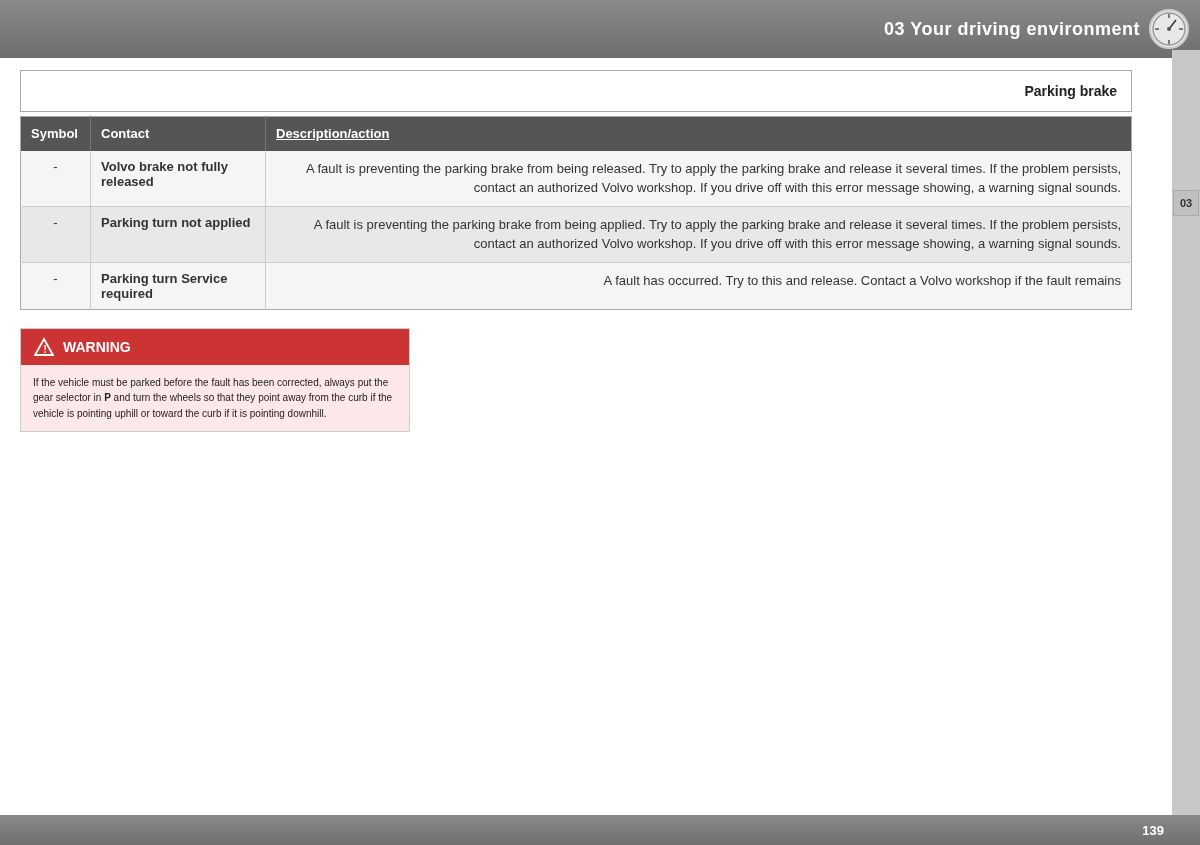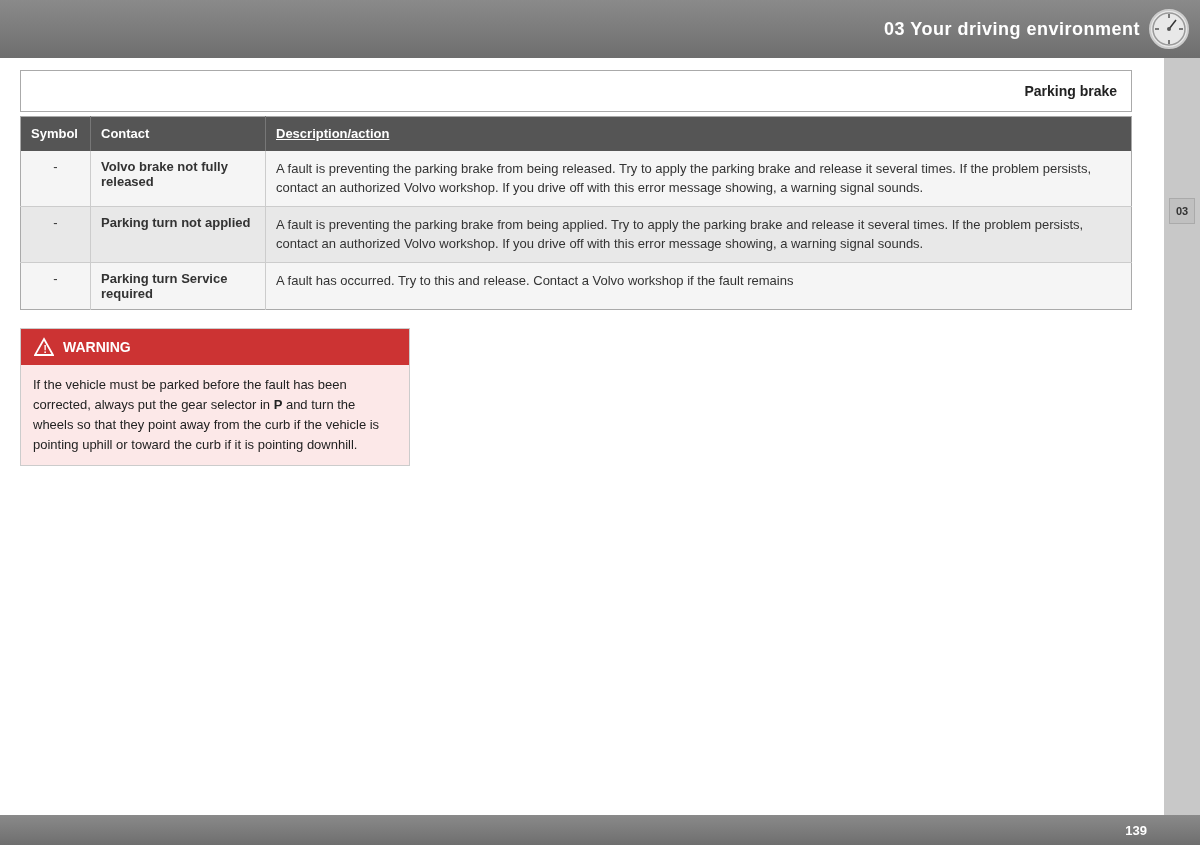--- a/index.html
+++ b/index.html
@@ -37,22 +37,22 @@
       top: 50%;
       transform: translateY(-50%);
       width: 42px;
       height: 42px;
     }
 
     
     .right-sidebar {
       position: absolute;
       right: 0;
-      top: 58px;
-      width: 36px;
+      top: 50px;
+      width: 28px;
       height: 787px;
       background: #c8c8c8;
       display: flex;
       flex-direction: column;
       align-items: center;
     }
 
     .chapter-tab {
       background: #c0c0c0;
       border: 1px solid #aaaaaa;
@@ -69,21 +69,21 @@
     .bottom-bar {
       position: absolute;
       bottom: 0;
       left: 0;
       width: 1200px;
       height: 30px;
       background: linear-gradient(to bottom, #8a8a8a, #6e6e6e);
       display: flex;
       align-items: center;
       justify-content: flex-end;
-      padding-right: 53px;
+      padding-right: 36px;
     }
 
     .page-number {
       color: #ffffff;
       font-size: 13px;
       font-weight: bold;
     }
 
     
     .content-area {
@@ -129,20 +129,21 @@
       padding: 8px 10px;
       vertical-align: top;
       border-right: 1px solid #cccccc;
       border-bottom: 1px solid #cccccc;
       font-size: 13px;
       color: #333;
     }
 
     .info-table td:last-child {
       border-right: none;
+      text-align: right;
     }
 
     .info-table tr:last-child td {
       border-bottom: none;
     }
 
     .info-table tr:nth-child(odd) td {
       background: #f5f5f5;
     }
 
@@ -190,21 +191,21 @@
       width: 22px;
       height: 22px;
       display: inline-flex;
       align-items: center;
       justify-content: center;
     }
 
     .warning-body {
       background: #fce8e8;
       padding: 10px 12px;
-      font-size: 13px;
+      font-size: 10px;
       line-height: 1.55;
       color: #222;
     }
 
     .warning-body strong {
       font-weight: bold;
     }
   </style>
 </head>
 <body>

